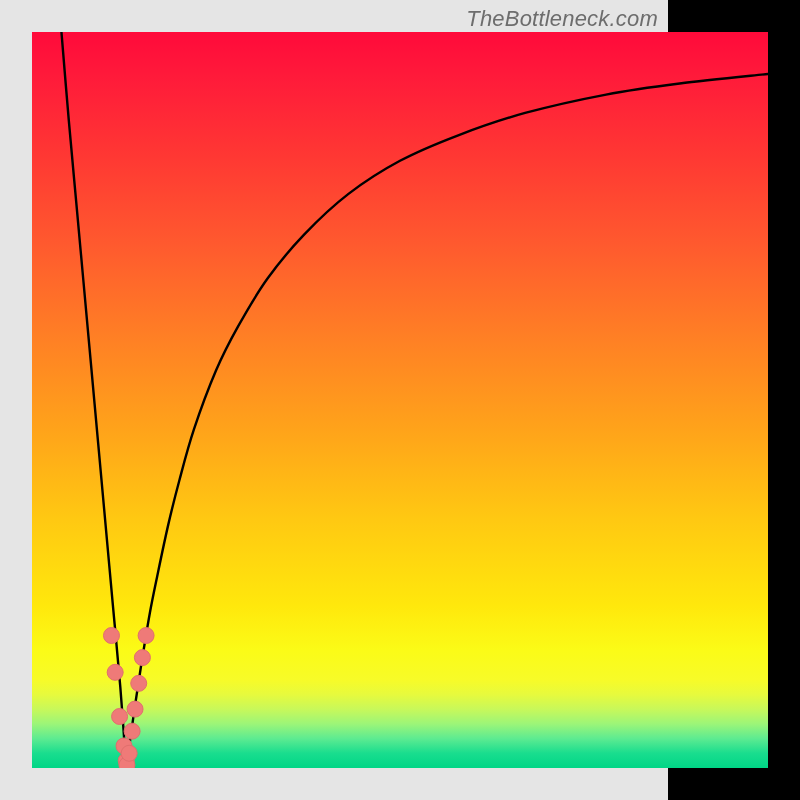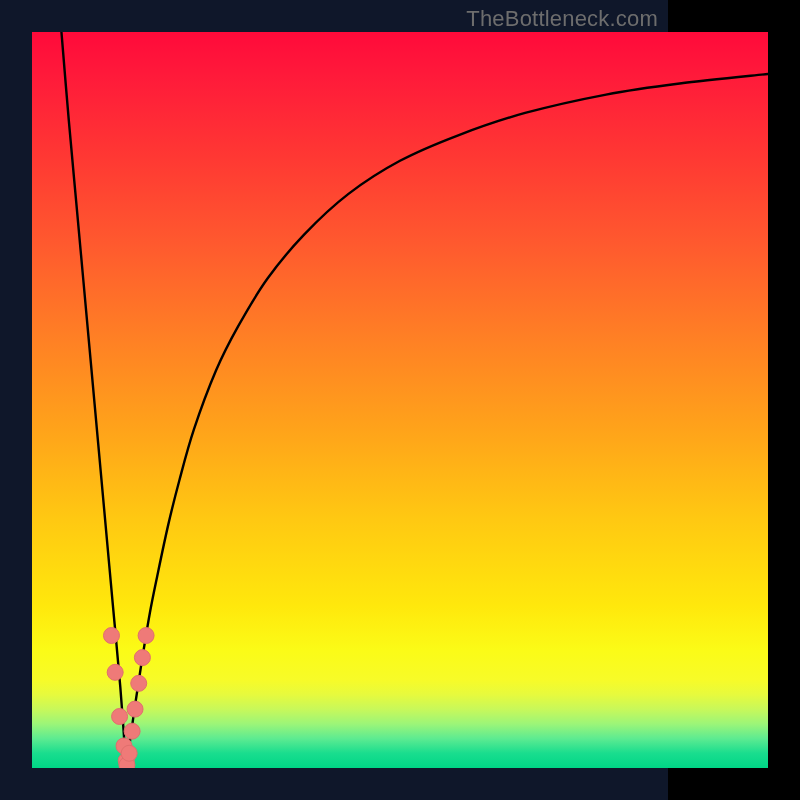--- a/index.html
+++ b/index.html
@@ -8,21 +8,22 @@
     width: 800px;
     height: 800px;
     overflow: hidden;
     background: #000;
     font-family: Arial, Helvetica, sans-serif;
   }
   .frame {
     position: relative;
     width: 668px;
     height: 800px;
-    background: #0f172a;
+    background: #e5e5e5;
+    font-style: italic;
   }
   .plot {
     position: absolute;
     left: 32px;
     top: 32px;
     width: 736px;
     height: 736px;
     overflow: hidden;
   }
   .gradient {

